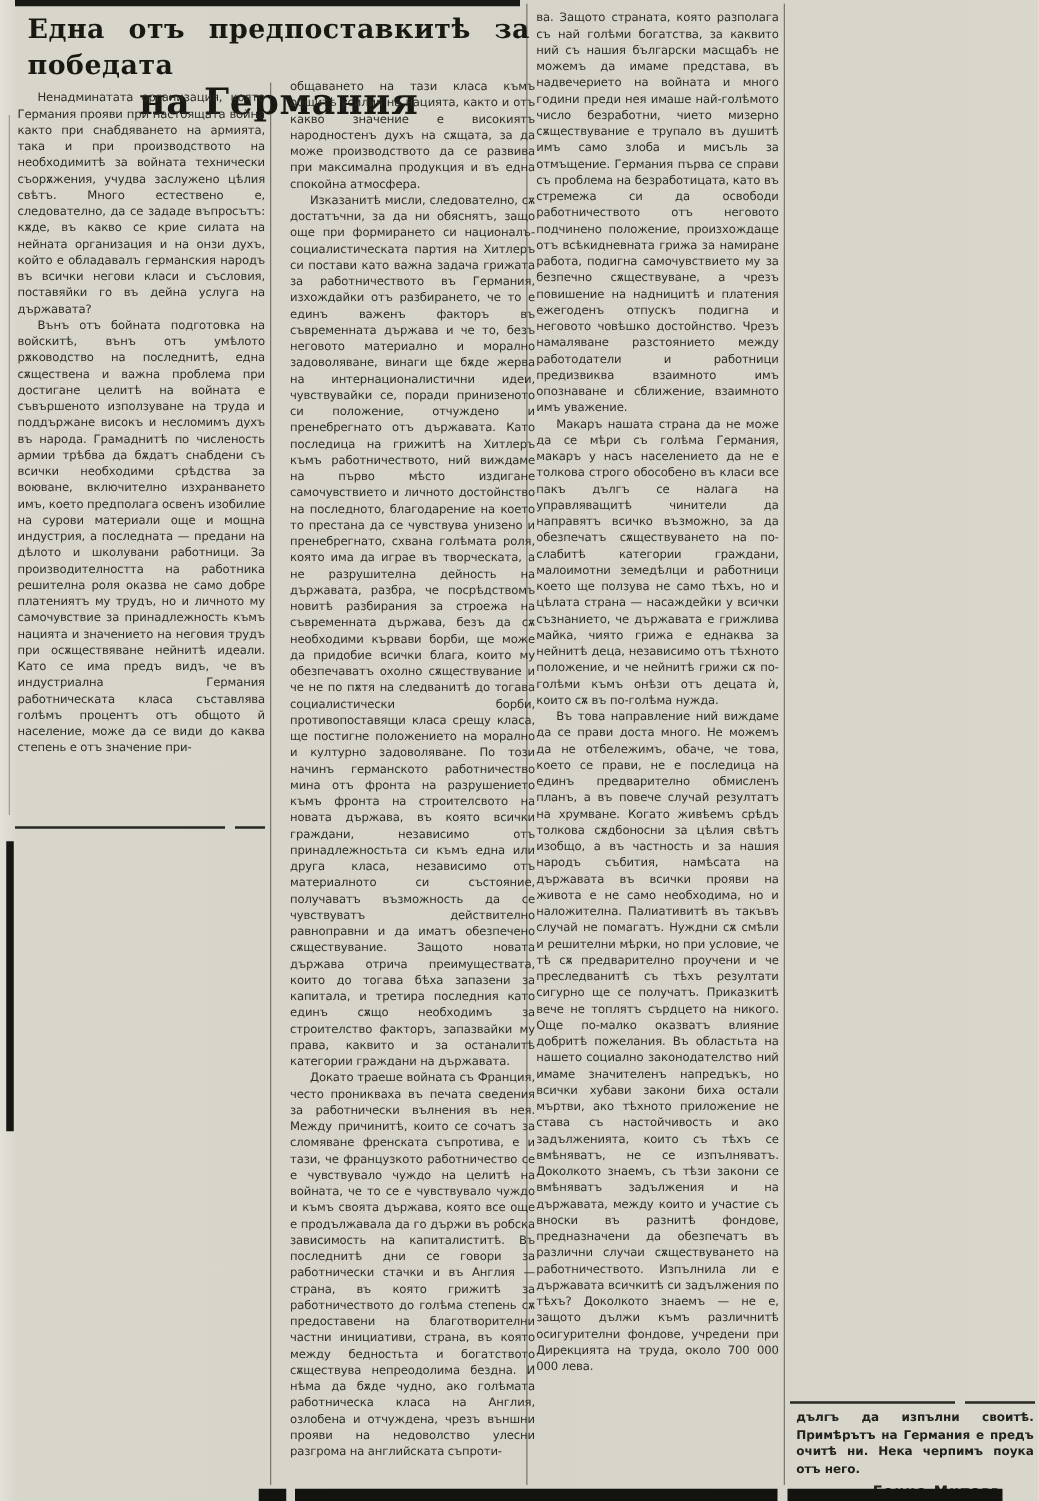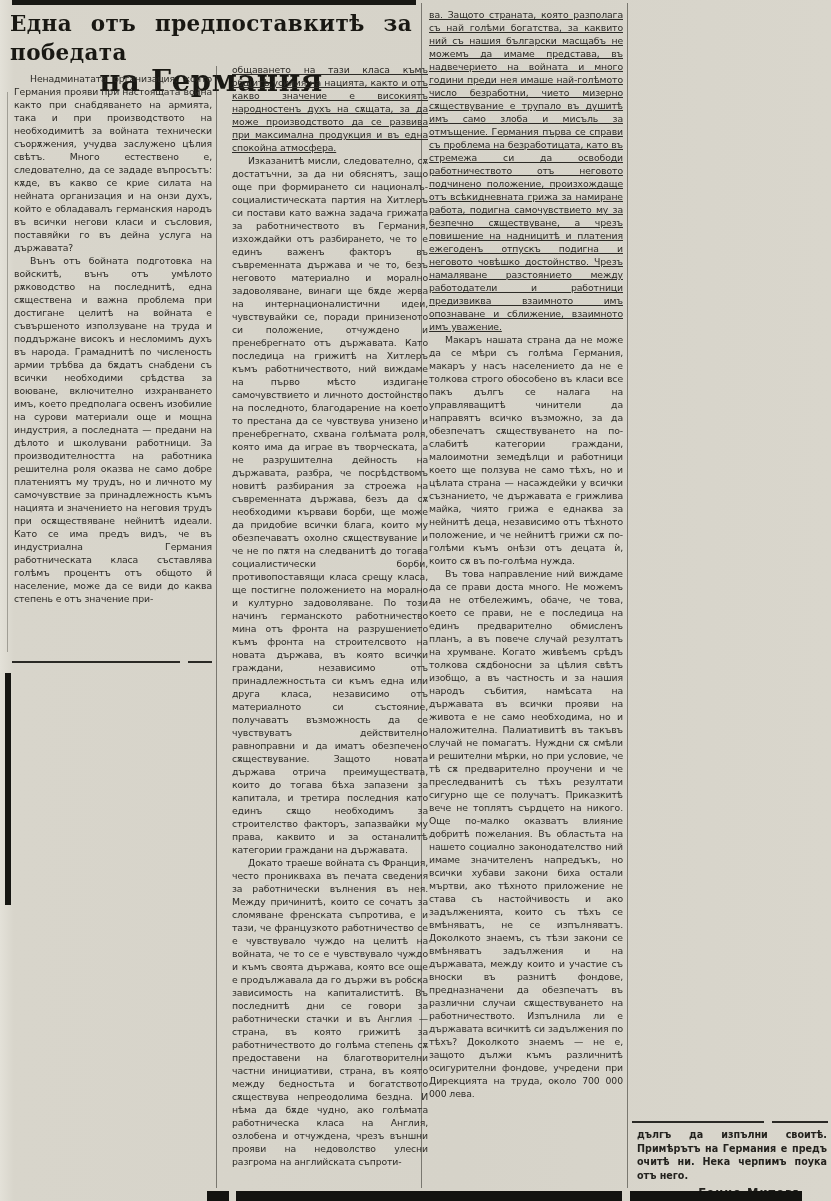--- a/index.html
+++ b/index.html
@@ -6,32 +6,32 @@
   .page{
     position:relative;
     width:831px;height:1201px;
     background:linear-gradient(90deg,#e3e1d8 0px,#d8d5cb 14px,#d6d3c9 55%,#d9d6cc 100%);
     overflow:hidden;
     font-family:"DejaVu Sans",sans-serif;
     color:#2d2b27;
   }
   .topbar{position:absolute;background:#181814;}
   .headline{
-    position:absolute;left:10px;top:9px;width:402px;
+    position:absolute;left:22px;top:9px;width:402px;
     font-family:"DejaVu Serif",serif;font-weight:bold;color:#191813;
   }
   .headline .l1{font-size:21.5px;line-height:29px;text-align:justify;text-align-last:justify;letter-spacing:.4px;}
   .headline .l2{font-size:29px;line-height:29px;text-align:center;letter-spacing:.6px;}
   .col{
     position:absolute;overflow:hidden;
     font-size:9.3px;line-height:13px;letter-spacing:-.1px;
     text-align:justify;
   }
   .col p{margin:0;text-indent:16px;}
-  .col p.cont{text-indent:0;text-decoration:underline;}
+  .col p.cont{text-indent:0;}
   .vrule{position:absolute;width:1px;background:rgba(45,43,38,.55);}
   .hrule{position:absolute;background:#2a2925;}
   .leftline{position:absolute;width:1px;background:rgba(70,68,60,.4);}
   .leftbar{position:absolute;background:#161612;}
   .closing{
     position:absolute;left:637px;top:1128px;width:190px;
     font-size:9.6px;line-height:13.5px;font-weight:bold;
     text-align:justify;color:#23221e;
   }
   .closing p{margin:0;text-indent:0;}

